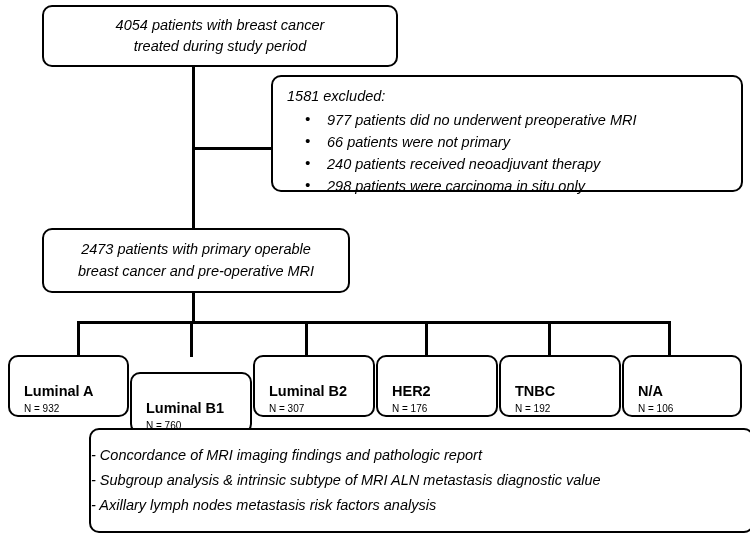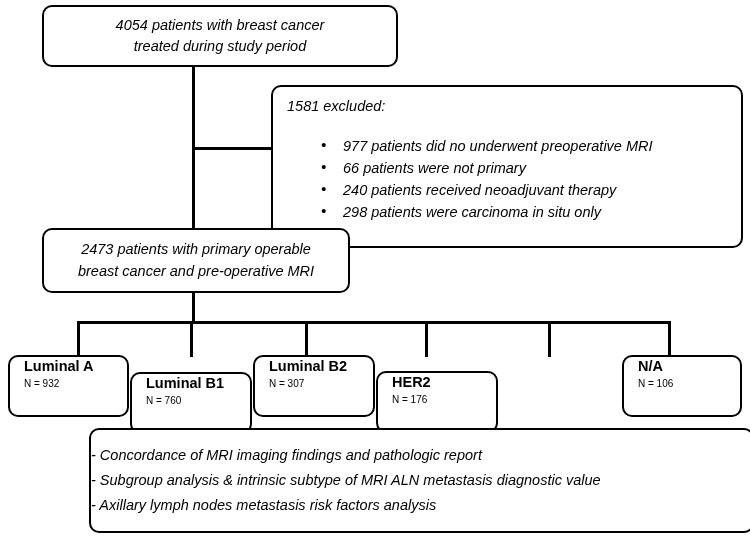--- a/index.html
+++ b/index.html
@@ -41,32 +41,32 @@
   
   #box-top {
     left: 42px;
     top: 5px;
     width: 356px;
     height: 62px;
   }
   
   #box-excluded {
     left: 271px;
-    top: 85px;
+    top: 75px;
     width: 472px;
-    height: 163px;
+    height: 117px;
     padding: 8px 12px 8px 14px;
     flex-direction: column;
   }
   #box-excluded .ex-title {
     font-size: 14.5px;
     margin: 1px 0 2px 0;
   }
   #box-excluded ul {
-    margin: 16px;
+    margin: 0;
     padding: 0 0 0 18px;
     list-style: none;
   }
   #box-excluded li {
     position: relative;
     font-size: 14.5px;
     line-height: 1.52;
     padding-left: 22px;
   }
   #box-excluded li::before {
@@ -89,21 +89,21 @@
     top: 355px;
     height: 62px;
     box-sizing: border-box;
     border: 2px solid #000000;
     border-radius: 10px;
     background: #ffffff;
     z-index: 3;
     padding-left: 14px;
     display: flex;
     flex-direction: column;
-    justify-content: flex-start;
+    justify-content: flex-end;
     align-items: flex-start;
   }
   .subtype .st-name {
     font-size: 14.5px;
     font-weight: bold;
     line-height: 1.35;
   }
   .subtype .st-count {
     font-size: 10px;
     line-height: 1.35;
@@ -184,23 +184,27 @@
     <div class="st-count">N = 932</div>
   </div>
   <div class="subtype" style="left:130px; width:122px;margin-top:17px;">
     <div class="st-name">Luminal B1</div>
     <div class="st-count">N =  760</div>
   </div>
   <div class="subtype" style="left:253px; width:122px;">
     <div class="st-name">Luminal B2</div>
     <div class="st-count">N = 307</div>
   </div>
-  <div class="subtype" style="left:376px; width:122px;margin-top:16px;">
+  <div class="subtype" style="left:376px; width:122px;">
     <div class="st-name">HER2</div>
     <div class="st-count">N = 176</div>
+  </div>
+  <div class="subtype" style="left:499px; width:122px;">
+    <div class="st-name">TNBC</div>
+    <div class="st-count">N = 192</div>
   </div>
   <div class="subtype" style="left:622px; width:120px;">
     <div class="st-name">N/A</div>
     <div class="st-count">N = 106</div>
   </div>
 
   <div class="box left" id="box-analyses">
     <div class="an-line">- Concordance of MRI imaging findings and pathologic report</div>
     <div class="an-line">- Subgroup analysis &amp; intrinsic subtype of MRI ALN metastasis diagnostic value</div>
     <div class="an-line">- Axillary lymph nodes metastasis risk factors analysis</div>

